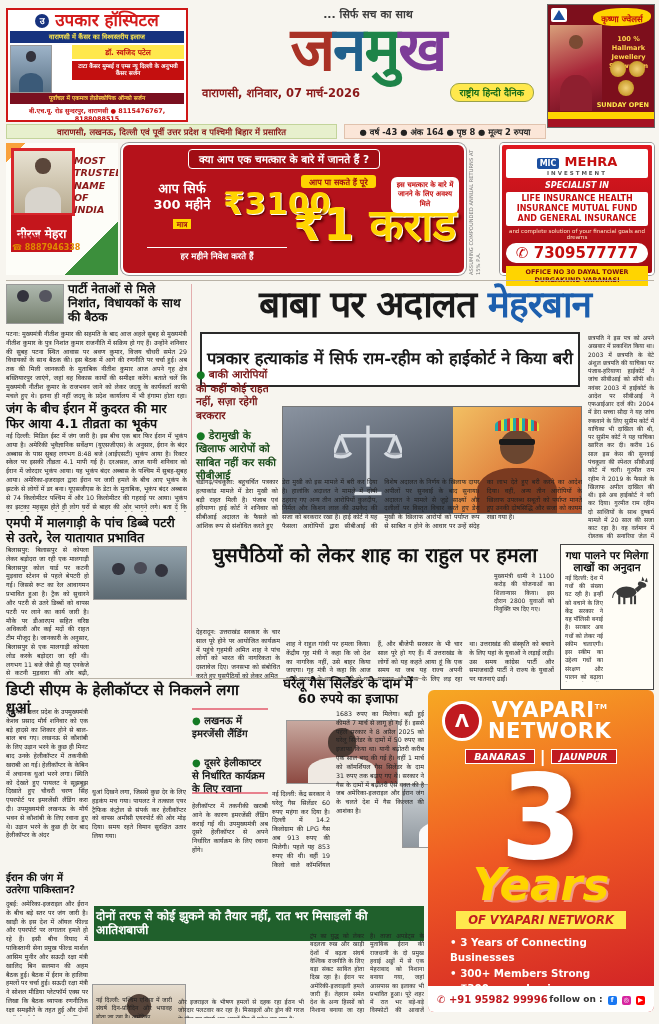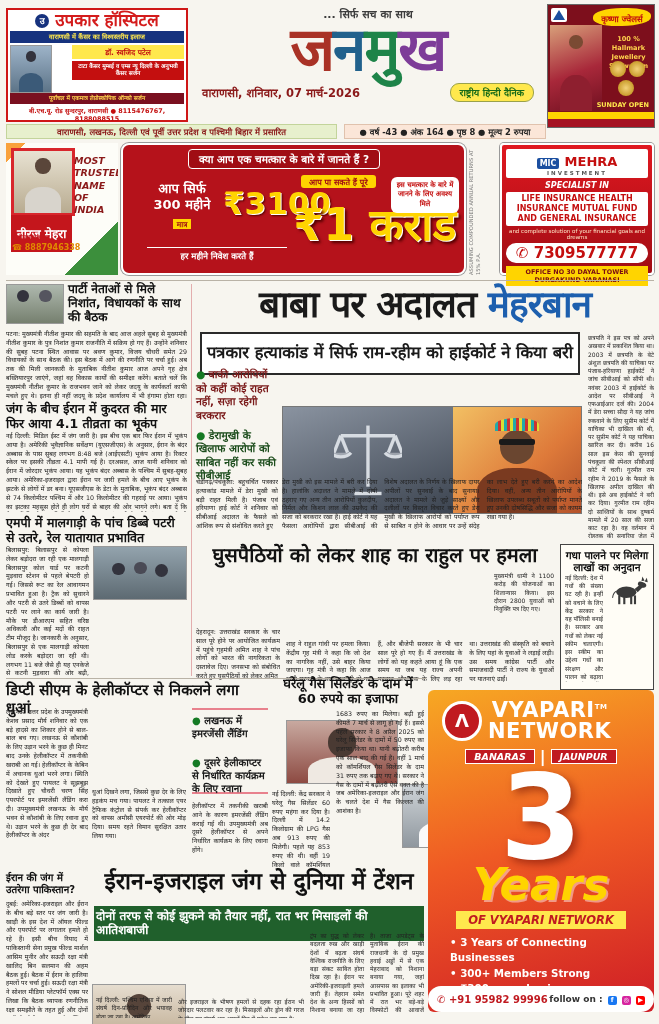--- a/index.html
+++ b/index.html
@@ -38,33 +38,33 @@
   .bubble{background:#fff;border-radius:6px;color:#c40f0f;font-weight:bold;font-size:7px;text-align:center;padding:4px 3px;line-height:1.35;}
   .vdisc{writing-mode:vertical-rl;transform:rotate(180deg);font-size:5.2px;color:#777;line-height:1.3;}
   .mcard{background:linear-gradient(180deg,#e01820,#a00d14);border:2px solid #fff;border-radius:4px;box-shadow:0 0 0 1px #999;padding:4px;}
   .mcard-box{background:#fff;border-radius:2px;text-align:center;}
   
   .photo{position:relative;overflow:hidden;border:1px solid #999;}
   .head{position:absolute;width:26%;aspect-ratio:1/1;border-radius:50%;background:#33333d;top:12%;left:37%;}
   .torso{position:absolute;width:62%;height:48%;border-radius:45% 45% 0 0;background:#33333d;bottom:-6%;left:19%;}
   
   .baba-h{font-size:37px;font-weight:bold;letter-spacing:-1px;text-align:center;line-height:1;}
-  .subhead-box{border:2px solid #2a2a2a;background:#fff;font-weight:bold;font-size:16.5px;text-align:center;padding:10px 4px;line-height:1.15;}
+  .subhead-box{border:2px solid #2a2a2a;background:#fff;font-weight:bold;font-size:16.5px;text-align:center;padding:16px 4px;line-height:1.15;}
   .gbar{background:#20602c;color:#fff;font-weight:bold;font-size:12px;text-align:left;padding:3px 2px;line-height:1.2;}
   .story-bullet{font-weight:bold;font-size:10.5px;line-height:1.3;}
   .donkey-box{background:#fffdf6;border:1.2px solid #444;padding:4px;}
   
   .vya{background:linear-gradient(165deg,#f7a823 0%,#ef5a24 48%,#cf1d26 100%);border-radius:6px;overflow:hidden;color:#fff;}
   .vya-name{font-weight:bold;font-size:21px;line-height:.98;letter-spacing:.5px;text-align:center;}
   .vya-loc{background:#c01a20;border:1.5px solid #fff;color:#fff;font-weight:bold;font-style:italic;font-size:9.5px;padding:1px 8px;}
   .vya-3{font-size:118px;font-weight:bold;line-height:.8;color:#fff;text-shadow:4px 4px 8px rgba(110,15,8,.55);}
   .vya-years{font-size:45px;font-weight:bold;font-style:italic;color:#ffd400;text-shadow:2px 2px 0 rgba(255,255,255,.45);line-height:.9;}
   .vya-of{background:#ffe84d;color:#c01a20;font-weight:bold;font-style:italic;font-size:11.5px;padding:2px 12px;display:inline-block;}
   .vya-pt{font-weight:bold;font-size:10.3px;line-height:1.5;}
-  .vya-bottom{background:#fff;display:flex;justify-content:space-between;align-items:center;padding:0 9px;border-radius:13px;}
+  .vya-bottom{background:#fff;display:flex;justify-content:space-between;align-items:center;padding:0 9px;}
   .sicon{display:inline-block;width:9px;height:9px;border-radius:2px;color:#fff;font-size:6.5px;font-weight:bold;text-align:center;line-height:9px;margin-left:2px;}
 </style>
 </head>
 <body>
 
 <div class="paper">
 
   <div class="abs hosp" style="left:6px;top:8px;width:182px;height:114px;">
     <div class="hosp-title">
       <span style="display:inline-block;width:14px;height:14px;border-radius:50%;background:#16327e;color:#fff;font-size:9px;line-height:14px;vertical-align:2px;">उ</span>
@@ -274,21 +274,20 @@
   <div class="abs body6" style="left:192px;top:802px;width:76px;height:66px;">हेलीकॉप्टर में तकनीकी खराबी आने के कारण इमरजेंसी लैंडिंग कराई गई थी। उपमुख्यमंत्री अब दूसरे हेलीकॉप्टर से अपने निर्धारित कार्यक्रम के लिए रवाना होंगे।</div>
 
   <div class="abs hl ctr" style="left:272px;top:676px;width:152px;font-size:13px;">घरेलू गैस सिलेंडर के दाम में 60 रुपये का इजाफा</div>
 
   <div class="abs body6" style="left:336px;top:710px;width:88px;height:158px;">1683 रुपए का मिलेगा। बढ़ी हुई कीमतें 7 मार्च से लागू हो गई हैं। इससे पहले सरकार ने 8 अप्रैल 2025 को घरेलू सिलेंडर के दामों में 50 रुपए का इजाफा किया था। यानी बढ़ोतरी करीब एक साल बाद की गई है। वहीं 1 मार्च को कॉमर्शियल गैस सिलेंडर के दाम 31 रुपए तक बढ़ाए गए थे। सरकार ने गैस के दामों में बढ़ोतरी ऐसे वक्त की है जब अमेरिका-इजराइल और ईरान जंग के चलते देश में गैस किल्लत की आशंका है।</div>
   <div class="abs body6" style="left:272px;top:790px;width:58px;height:78px;">नई दिल्ली: केंद्र सरकार ने घरेलू गैस सिलेंडर 60 रुपए महंगा कर दिया है। दिल्ली में 14.2 किलोग्राम की LPG गैस अब 913 रुपए की मिलेगी। पहले यह 853 रुपए की थी। वहीं 19 किलो वाले कॉमर्शियल सिलेंडर में 115 रुपए का इजाफा किया गया है। वह अब</div>
 
   <div class="abs hl" style="left:6px;top:872px;width:82px;font-size:10px;">ईरान की जंग में उतरेगा पाकिस्तान?</div>
   <div class="abs body6" style="left:6px;top:900px;width:82px;height:116px;">दुबई: अमेरिका-इजराइल और ईरान के बीच बड़े स्तर पर जंग जारी है। खाड़ी के इस देश में ऑयल फील्ड और एयरपोर्ट पर लगातार हमले हो रहे हैं। इसी बीच रियाद में पाकिस्तानी सेना प्रमुख फील्ड मार्शल आसिम मुनीर और सऊदी रक्षा मंत्री खालिद बिन सलमान की अहम बैठक हुई। बैठक में ईरान के हालिया हमलों पर चर्चा हुई। सऊदी रक्षा मंत्री ने सोशल मीडिया प्लेटफॉर्म एक्स पर लिखा कि बैठक व्यापक रणनीतिक रक्षा समझौते के तहत हुई और दोनों पक्षों ने क्षेत्रीय सुरक्षा और स्थिरता बनाए रखने पर जोर दिया।</div>
 
-  <div class="abs hl ctr" style="left:94px;top:868px;width:330px;font-size:23px;">ईरान-इजराइल जंग से दुनिया में टेंशन</div>
   <div class="abs gbar" style="left:94px;top:906px;width:330px;">दोनों तरफ से कोई झुकने को तैयार नहीं, रात भर मिसाइलों की आतिशबाजी</div>
   <div class="abs body6s" style="left:96px;top:996px;width:76px;height:22px;">नई दिल्ली: पश्चिम एशिया में जारी संघर्ष दिन-प्रतिदिन और भयावह होता जा रहा है। अमेरिका</div>
 
   <div class="abs body6s" style="left:178px;top:998px;width:126px;height:20px;">और इजराइल के भीषण हमलों से दहक रहा ईरान भी जोरदार पलटवार कर रहा है। मिसाइलों और ड्रोन की गरज के बीच यह संघर्ष अब आठवें दिन में प्रवेश कर गया है।</div>
   <div class="abs body6s" style="left:310px;top:932px;width:114px;height:86px;columns:2;column-gap:6px;">ट्रंप का युद्ध को लेकर बदलता रुख और खाड़ी देशों में बढ़ता संघर्ष वैश्विक राजनीति के लिए बड़ा संकट साबित होता दिख रहा है। ईरान पर अमेरिकी-इजराइली हमले जारी हैं। तेहरान समेत देश के अन्य हिस्सों को निशाना बनाया जा रहा है। ताजा अपडेट्स के मुताबिक ईरान की राजधानी के दो प्रमुख हवाई अड्डों में से एक मेहराबाद को निशाना बनाया गया, जहां आसपास का इलाका भी प्रभावित हुआ। पूरे शहर में रात भर बड़े-बड़े विस्फोटों की आवाजें सुनाई देती रहीं, जिनकी झटकेदार लहरें राजधानी के विभिन्न इलाकों में आसानी से महसूस की जा सकती थीं। रिपोर्ट में बताया गया कि सिर्फ सैन्य क्षेत्र या राजनीतिक केंद्र ही नहीं आवासीय क्षेत्र, स्कूल और अस्पताल भी निशाने पर हैं।</div>
 
   <div class="abs vya" style="left:428px;top:690px;width:226px;height:322px;">
     <div style="display:flex;align-items:center;gap:6px;padding:10px 10px 0 14px;">
       <span style="width:34px;height:34px;border-radius:50%;background:#c01a20;border:3px solid #fff;color:#fff;font-weight:bold;font-size:18px;text-align:center;line-height:34px;flex:none;">Ʌ</span>
       <div class="vya-name">

